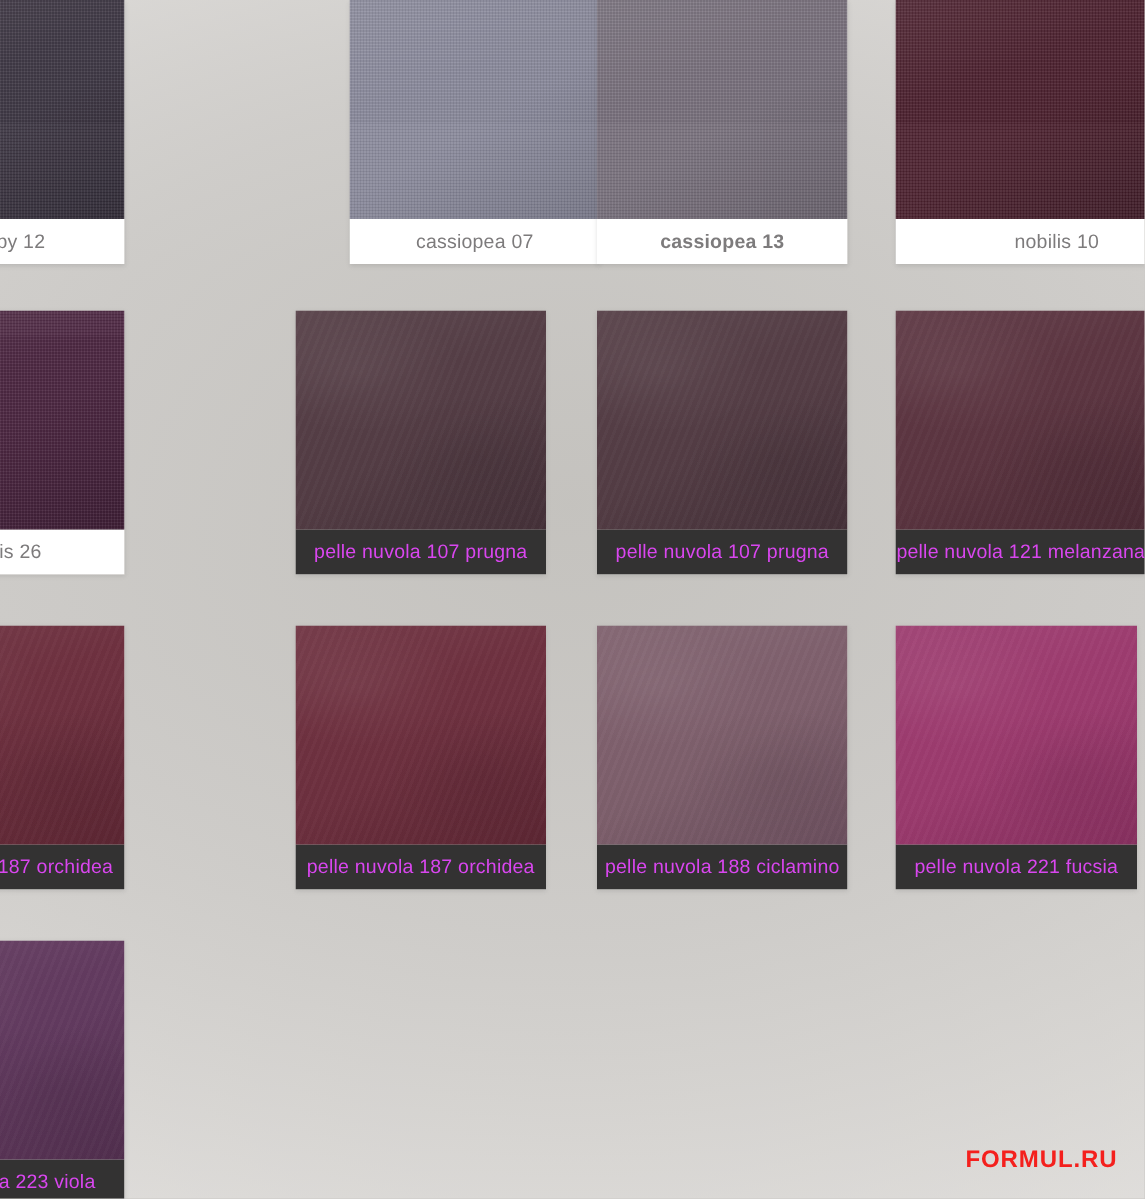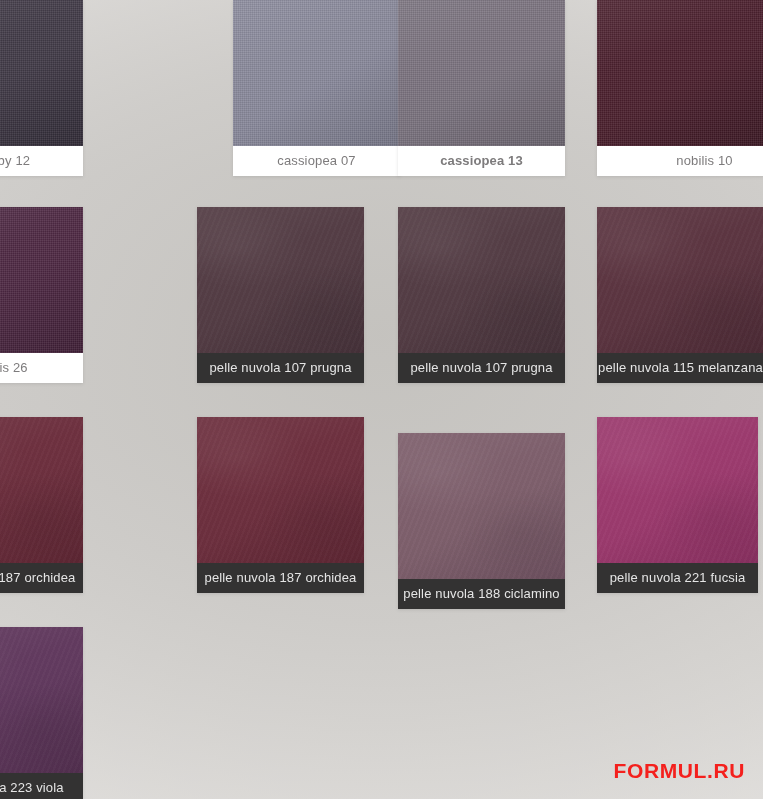--- a/index.html
+++ b/index.html
@@ -85,30 +85,30 @@
     white-space: nowrap;
   }
 
   .caption.light {
     background: #ffffff;
     color: #7d7b7c;
   }
 
   .caption.dark {
     background: #333232;
-    color: #e5e5e5;
+    color: #d946ef;
   }
 
   
   #watermark {
     position: absolute;
     right: 18px;
     bottom: 16px;
     z-index: 3;
-    font-size: 21px;
+    font-size: 16px;
     font-weight: bold;
     letter-spacing: 0.6px;
     color: #f4201d;
     font-family: "Liberation Sans", sans-serif;
   }
 </style>
 </head>
 <body>
 
 <div id="bg-layer"></div>
@@ -153,35 +153,35 @@
     <div class="tile" style="left: 398px; top: 207px; width: 167px;">
       <div class="swatch leather" style="height: 146px; background: linear-gradient(150deg, rgb(83, 60, 68) 0%, rgb(83, 60, 68) 55%, rgb(70, 50, 58) 100%);">
         <div class="sheen"></div>
       </div>
       <div class="caption dark" style="height: 30px; line-height: 30px;">pelle nuvola 107 prugna</div>
     </div>
     <div class="tile" style="left: 597px; top: 207px; width: 167px;">
       <div class="swatch leather" style="height: 146px; background: linear-gradient(150deg, rgb(91, 52, 64) 0%, rgb(91, 52, 64) 55%, rgb(77, 43, 54) 100%);">
         <div class="sheen"></div>
       </div>
-      <div class="caption dark" style="height: 30px; line-height: 30px;">pelle nuvola 115 melanzana</div>
+      <div class="caption dark" style="height: 30px; line-height: 30px;">pelle nuvola 121 melanzana</div>
     </div>
     <div class="tile" style="left: -84px; top: 417px; width: 167px;">
       <div class="swatch leather" style="height: 146px; background: linear-gradient(150deg, rgb(109, 47, 62) 0%, rgb(109, 47, 62) 55%, rgb(94, 39, 52) 100%);">
         <div class="sheen"></div>
       </div>
       <div class="caption dark" style="height: 30px; line-height: 30px;">pelle nuvola 187 orchidea</div>
     </div>
     <div class="tile" style="left: 197px; top: 417px; width: 167px;">
       <div class="swatch leather" style="height: 146px; background: linear-gradient(150deg, rgb(109, 47, 62) 0%, rgb(109, 47, 62) 55%, rgb(94, 39, 52) 100%);">
         <div class="sheen"></div>
       </div>
       <div class="caption dark" style="height: 30px; line-height: 30px;">pelle nuvola 187 orchidea</div>
     </div>
-    <div class="tile" style="left: 398px; top: 433px; width: 167px;">
+    <div class="tile" style="left: 398px; top: 417px; width: 167px;">
       <div class="swatch leather" style="height: 146px; background: linear-gradient(150deg, rgb(126, 95, 108) 0%, rgb(126, 95, 108) 55%, rgb(110, 81, 96) 100%);">
         <div class="sheen"></div>
       </div>
       <div class="caption dark" style="height: 30px; line-height: 30px;">pelle nuvola 188 ciclamino</div>
     </div>
     <div class="tile" style="left: 597px; top: 417px; width: 161px;">
       <div class="swatch leather" style="height: 146px; background: linear-gradient(150deg, rgb(156, 58, 110) 0%, rgb(156, 58, 110) 55%, rgb(138, 49, 97) 100%);">
         <div class="sheen"></div>
       </div>
       <div class="caption dark" style="height: 30px; line-height: 30px;">pelle nuvola 221 fucsia</div>

